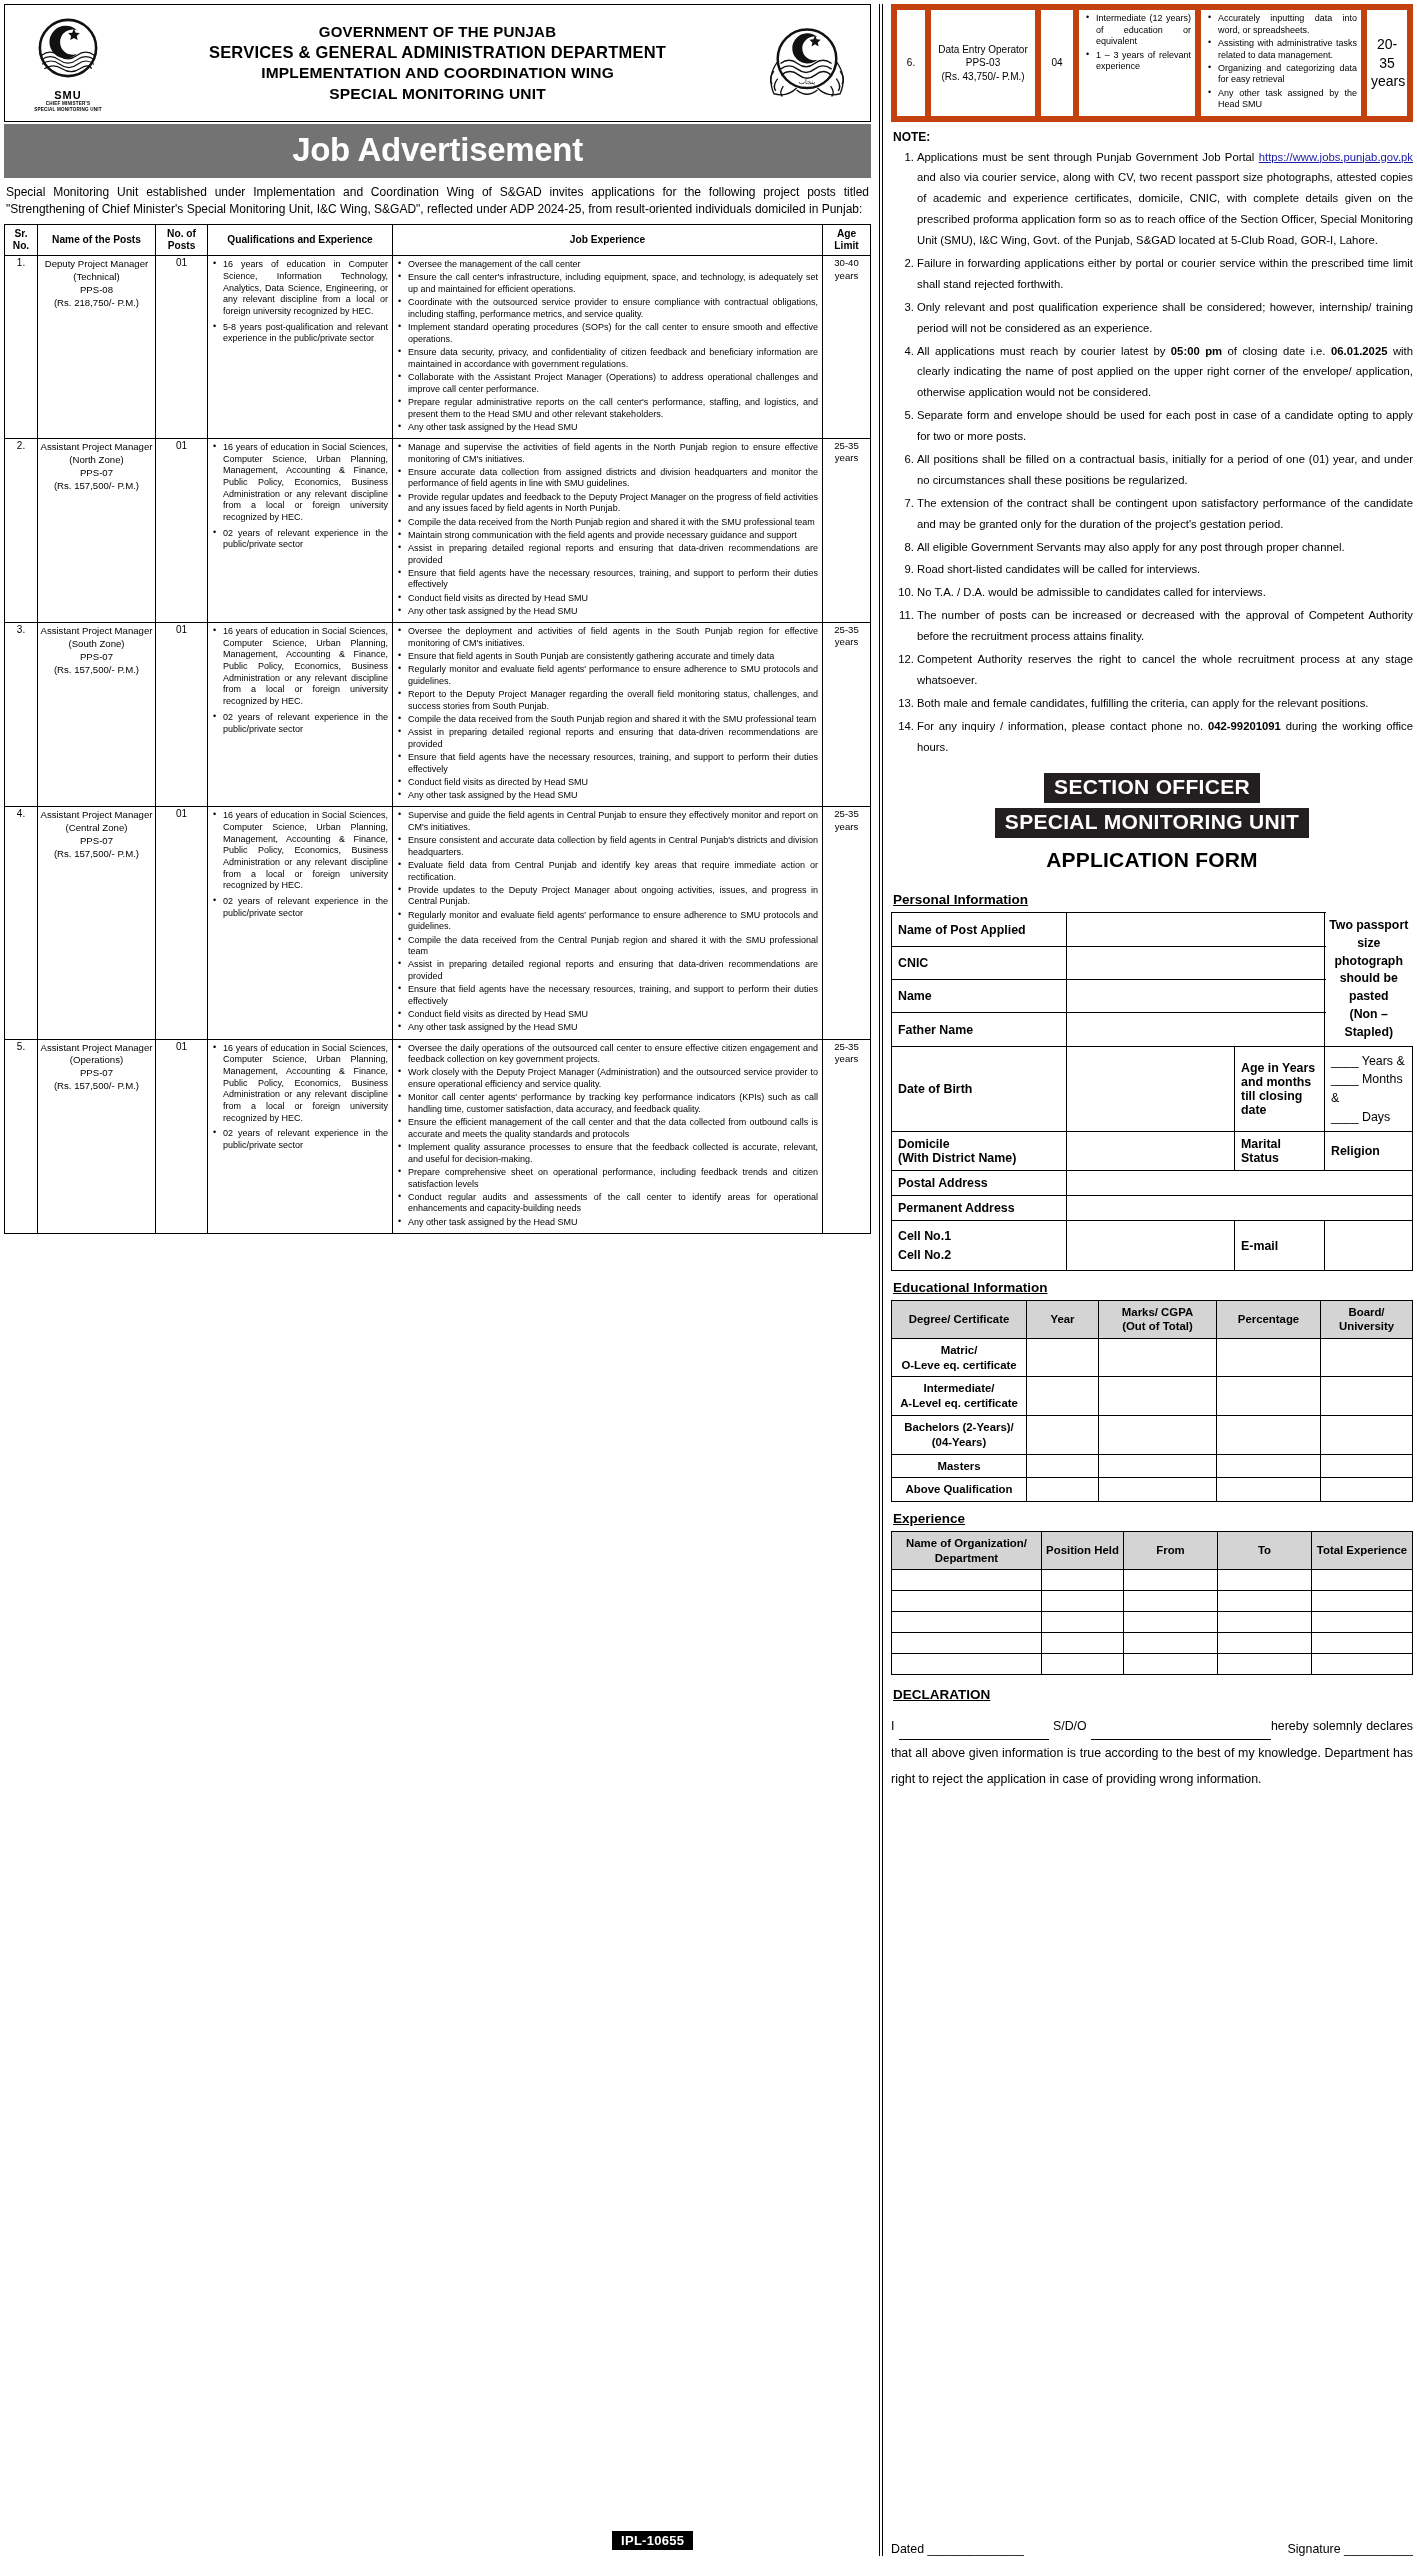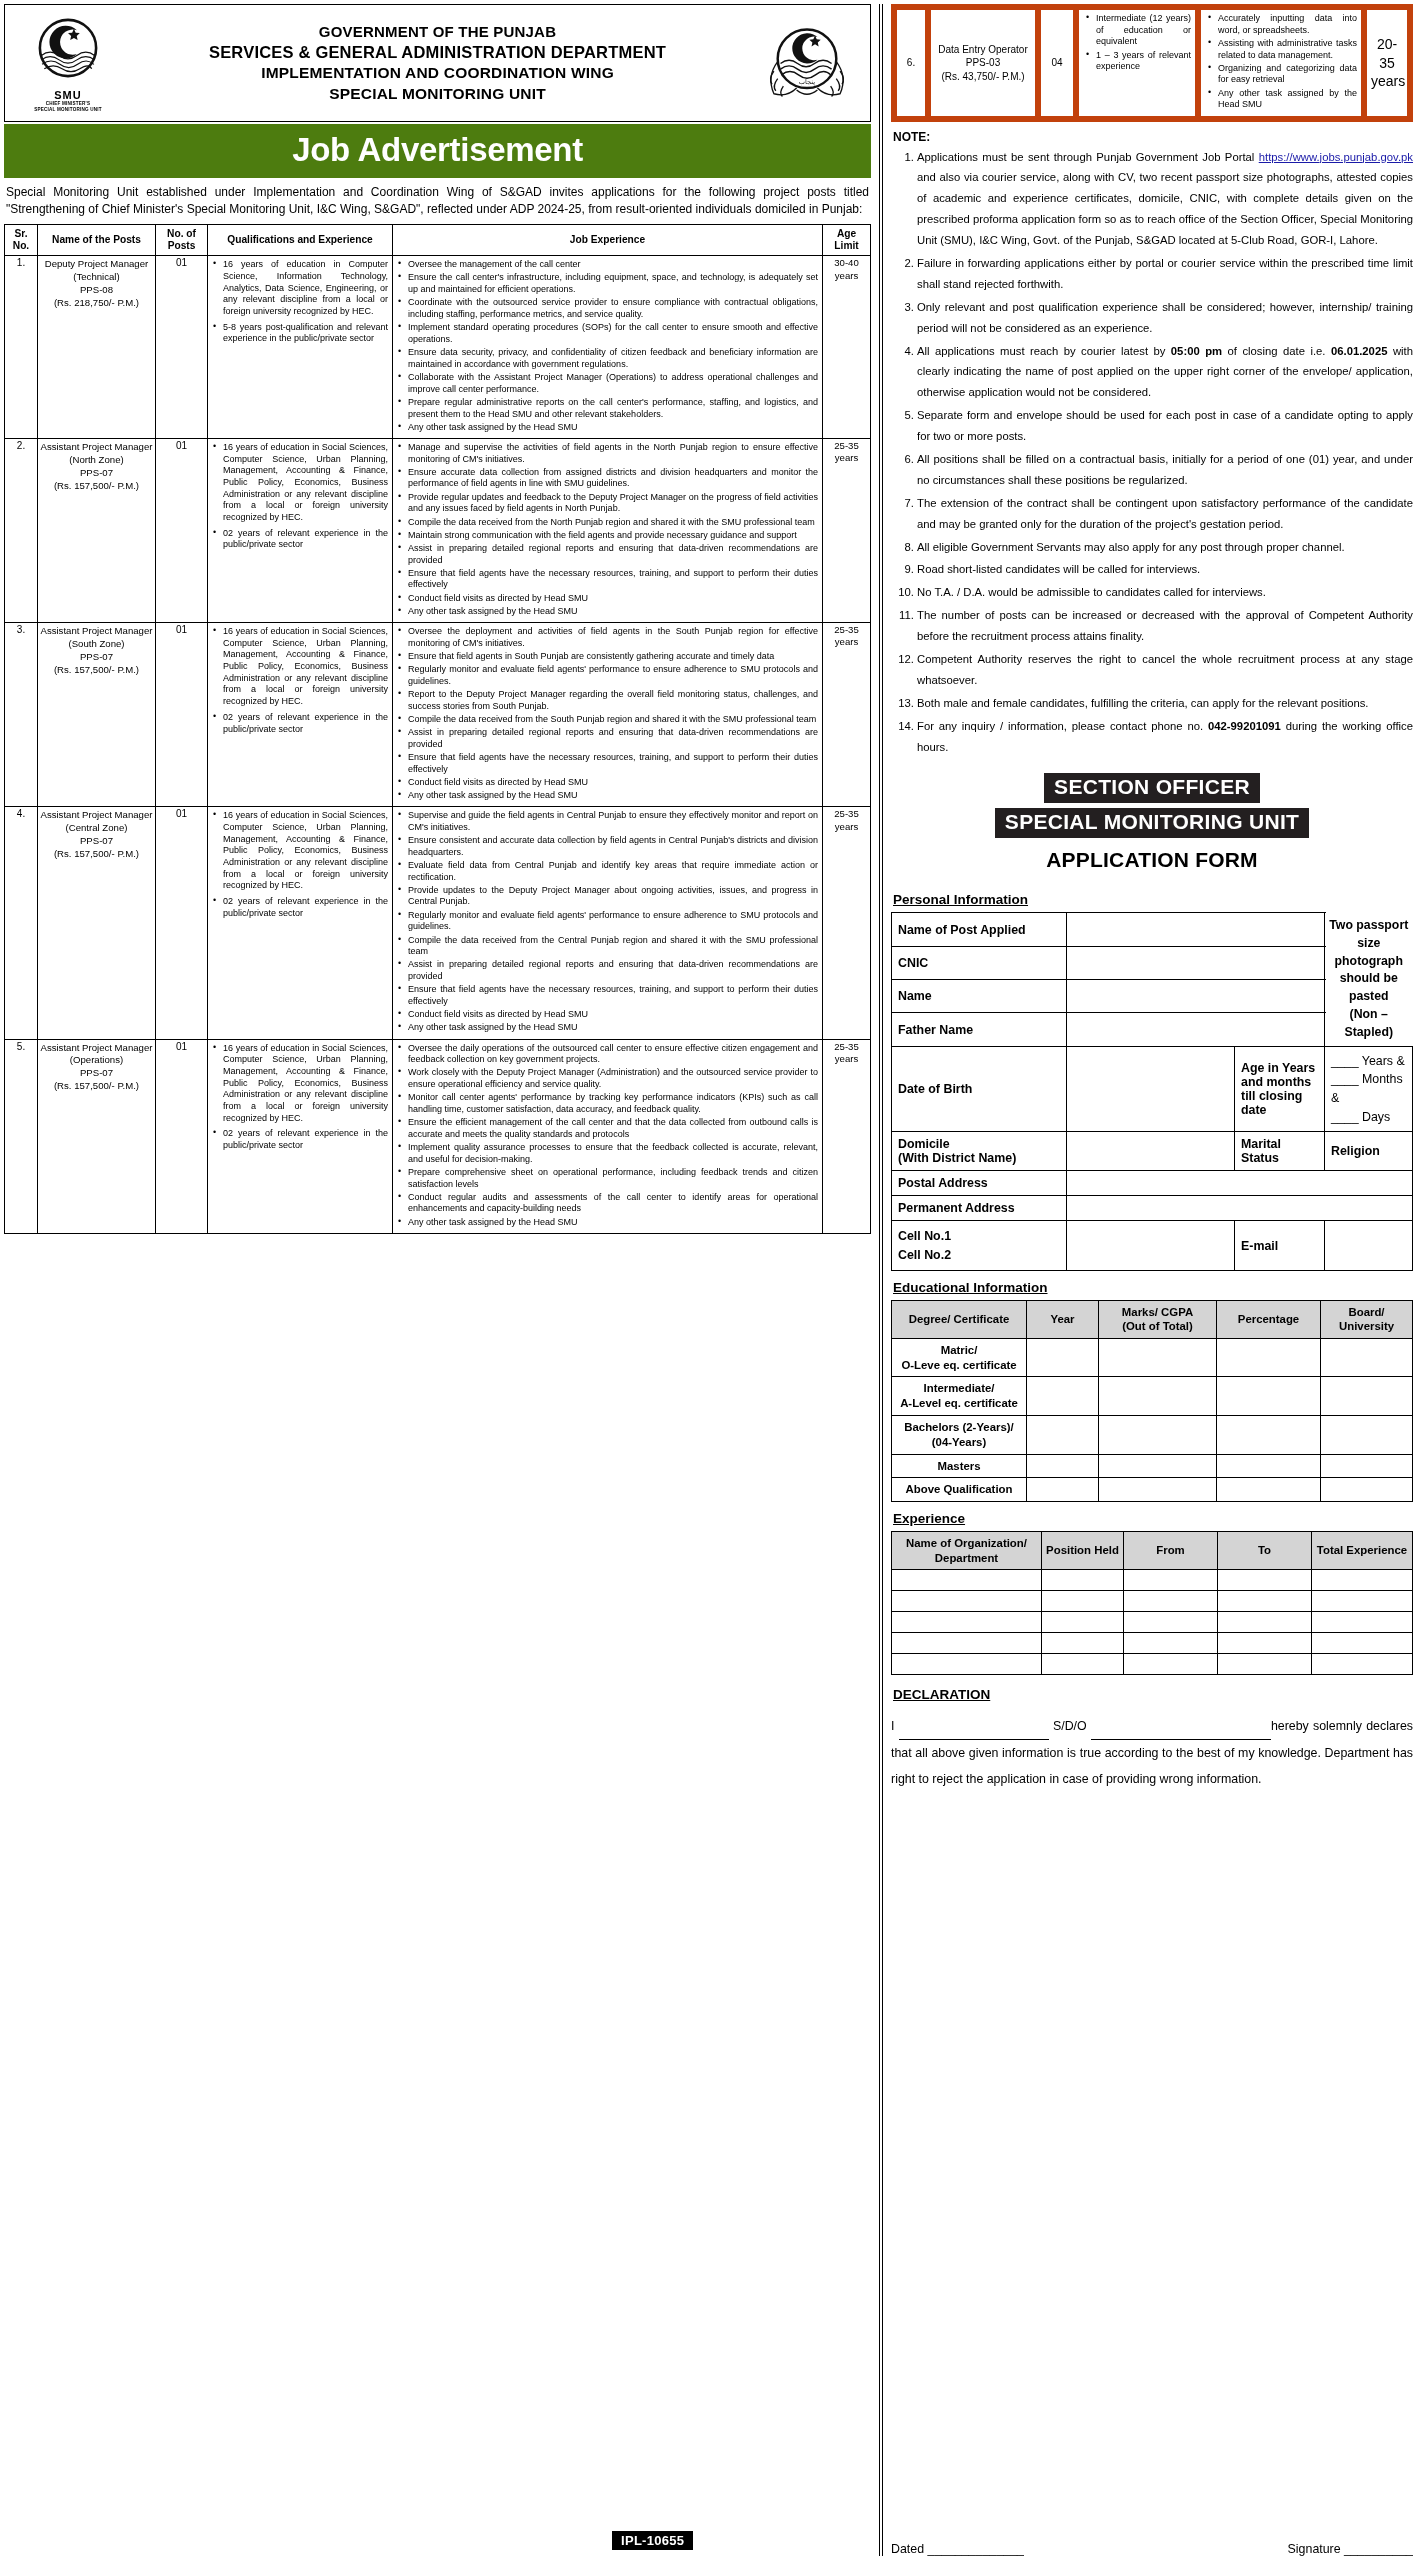--- a/index.html
+++ b/index.html
@@ -25,21 +25,21 @@
   .h3 { font-size:15.5px; }
   .h4 { font-size:15.5px; }
   .hdr-emblem { width:118px; display:flex; align-items:center; justify-content:center; }
 
   .smu-logo { width:74px; height:74px; position:relative; }
   .smu-logo svg { width:74px; height:74px; }
   .smu-cap { font-size:11px; font-weight:bold; letter-spacing:1px; margin-top:1px; }
   .smu-sub { font-size:4.6px; font-weight:bold; letter-spacing:.2px; text-align:center; line-height:1.25; }
 
   
-  .banner { background:#4d7c0f; color:#fff; text-align:center; padding:7px 0 9px; margin-top:2px;
+  .banner { background:#737373; color:#fff; text-align:center; padding:7px 0 9px; margin-top:2px;
             font-size:33px; font-weight:bold; letter-spacing:-.3px; }
 
   
   .intro { font-size:12px; line-height:1.45; text-align:justify; padding:6px 2px 5px; }
 
   
   table.jobs { width:100%; border-collapse:collapse; table-layout:fixed; }
   table.jobs th, table.jobs td { border:1px solid #000; vertical-align:top; }
   table.jobs th { font-size:10.2px; font-weight:bold; text-align:center; padding:3px 2px; vertical-align:middle; line-height:1.2; }
   .c-sr { width:33px; }

